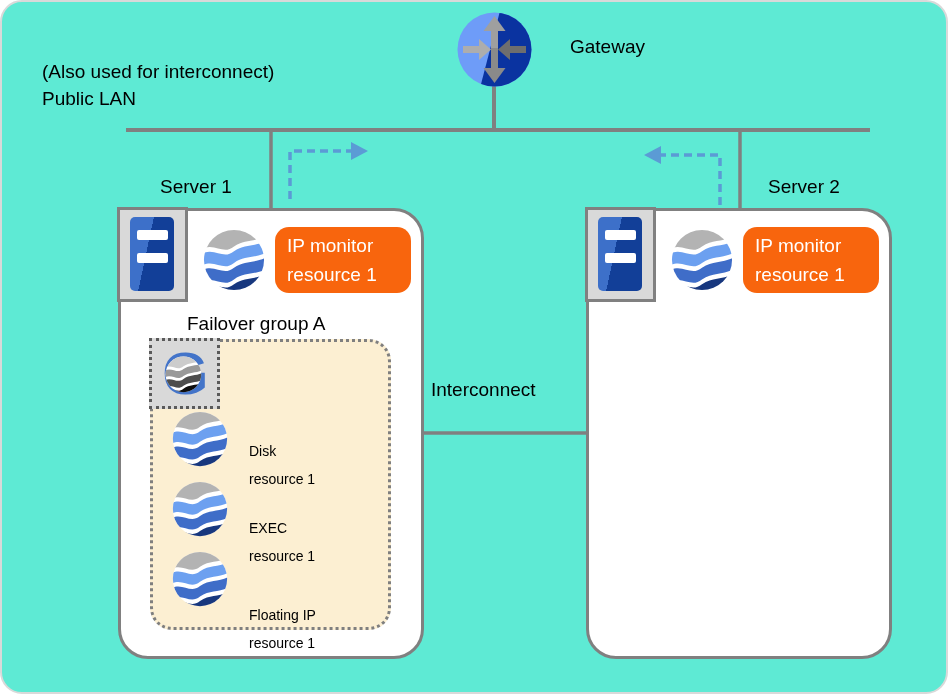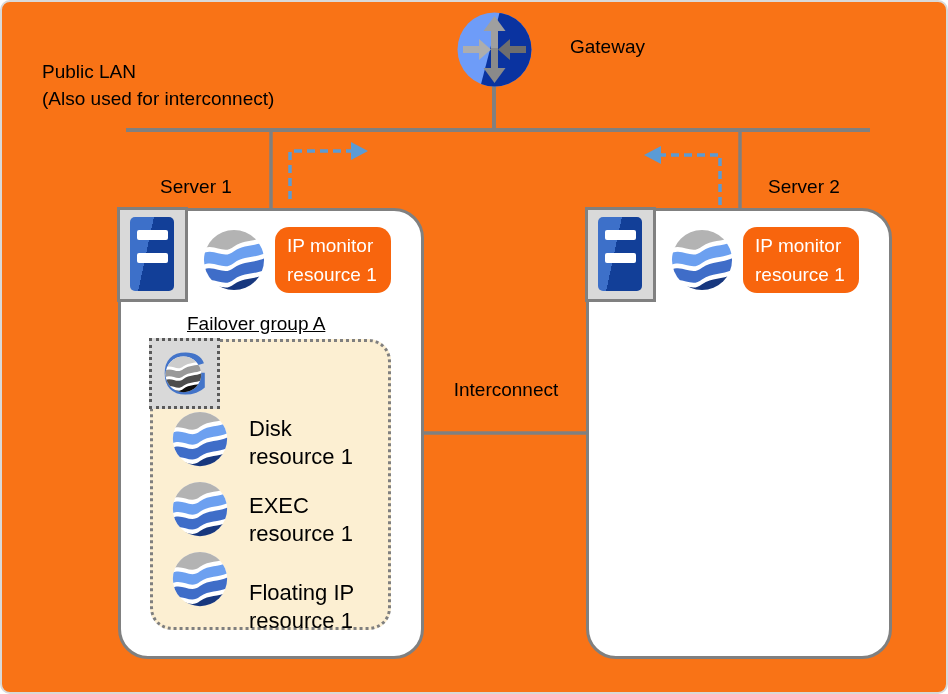--- a/index.html
+++ b/index.html
@@ -1,56 +1,56 @@
 <!DOCTYPE html>
 <html><head>
 <meta charset="utf-8">
 <style>
   html,body { margin:0; padding:0; background:#fff; }
   .canvas {
     position:relative; width:948px; height:694px; box-sizing:border-box;
-    background:#f97316; border:2px solid #d9d9d9; border-radius:10px;
+    background:#5eead4; border:2px solid #d9d9d9; border-radius:22px;
     font-family:"Liberation Sans", sans-serif; color:#000; overflow:hidden;
   }
   .wires { position:absolute; left:0; top:0; width:948px; height:694px; }
   .lbl { position:absolute; font-size:19px; line-height:27px; white-space:nowrap; }
-  .ctr { text-align:center; }
+  .ctr { text-align:left; }
 
   .server-box {
     position:absolute; top:206px; width:306px; height:451px; box-sizing:border-box;
     background:#fff; border:3px solid #808080; border-radius:30px;
   }
   .server-icon {
     position:absolute; top:205px; width:71px; height:95px; box-sizing:border-box;
     background:#d9d9d9; border:3px solid #808080;
   }
   .tower {
     position:absolute; left:10px; top:7px; width:44px; height:74px; border-radius:5px;
     background:linear-gradient(102deg,#3d70c9 0%,#3d70c9 40%,#123f98 40%,#123f98 100%);
   }
   .tower .bar { position:absolute; left:7px; width:31px; height:10px; background:#fff; border-radius:2px; }
   .bar1 { top:13px; } .bar2 { top:36px; }
 
   .sphere { position:absolute; width:62px; height:62px; }
   .sphere-sm { position:absolute; width:56px; height:56px; }
 
   .badge {
-    position:absolute; top:225px; width:116px; height:66px; box-sizing:border-box;
+    position:absolute; top:225px; width:136px; height:66px; box-sizing:border-box;
     background:#f8650d; border-radius:14px; color:#fff;
     font-size:19px; line-height:29px; padding:4px 0 0 12px; white-space:nowrap;
   }
   .group-box {
     position:absolute; left:148px; top:337px; width:241px; height:291px; box-sizing:border-box;
     background:#fcefd2; border:3px dotted #7f7f7f; border-radius:22px;
   }
   .group-icon {
     position:absolute; left:147px; top:336px; width:71px; height:71px; box-sizing:border-box;
     background:#d9d9d9; border:3px dotted #5a5a5a;
   }
-  .res-text { position:absolute; left:247px; font-size:22px; line-height:28px; white-space:nowrap; }
+  .res-text { position:absolute; left:247px; font-size:14px; line-height:28px; white-space:nowrap;margin-top:22px; }
   .gateway-icon { position:absolute; left:454px; top:9px; width:77px; height:77px; }
 </style>
 </head>
 <body>
 
 <div class="canvas">
 
   <svg width="0" height="0" style="position:absolute" aria-hidden="true">
     <defs>
       <clipPath id="cp-sphere">
@@ -98,22 +98,22 @@
       <polygon points="38.5,72 27.5,57 49.5,57" fill="#8a8a8a"></polygon>
       <rect x="7" y="35" width="17" height="7" fill="#adadad"></rect>
       <polygon points="35,38.5 23,28 23,49" fill="#adadad"></polygon>
       <rect x="53" y="35" width="17" height="7" fill="#6e6e6e"></rect>
       <polygon points="42,38.5 54,28 54,49" fill="#6e6e6e"></polygon>
     </g>
   </svg>
   <div class="lbl" style="left:568px; top:31px;">Gateway</div>
 
   <div class="lbl" style="left:40px; top:56px;">
+    <div>(Also used for interconnect)</div>
     <div>Public LAN</div>
-    <div>(Also used for interconnect)</div>
   </div>
 
   <div class="lbl" style="left:158px; top:171px;">Server 1</div>
   <div class="lbl" style="left:766px; top:171px;">Server 2</div>
 
   <div class="server-box" id="server1-box" style="left:116px;"></div>
   <div class="server-box" id="server2-box" style="left:584px;"></div>
 
   <div class="server-icon" style="left:115px;">
     <div class="tower">
@@ -138,21 +138,21 @@
   </div>
 
   <svg class="sphere" style="left:669px; top:227px;" viewBox="0 0 64 64">
       <use href="#sphere-blue"></use>
     </svg>
   <div class="badge" style="left:741px;">
     <div>IP monitor</div>
     <div>resource 1</div>
   </div>
 
-  <div class="lbl" style="left:185px; top:308px;text-decoration:underline;">Failover group A</div>
+  <div class="lbl" style="left:185px; top:308px;">Failover group A</div>
   <div class="group-box"></div>
   <div class="group-icon">
     <svg width="65" height="65" viewBox="0 0 70 70">
       <text x="36" y="57" font-size="64" font-weight="bold" fill="#4374c9" text-anchor="middle" font-family="Liberation Sans, sans-serif">G</text>
       <g transform="translate(14,16) scale(0.62)">
           <use href="#sphere-gray"></use>
         </g>
     </svg>
   </div>
 

